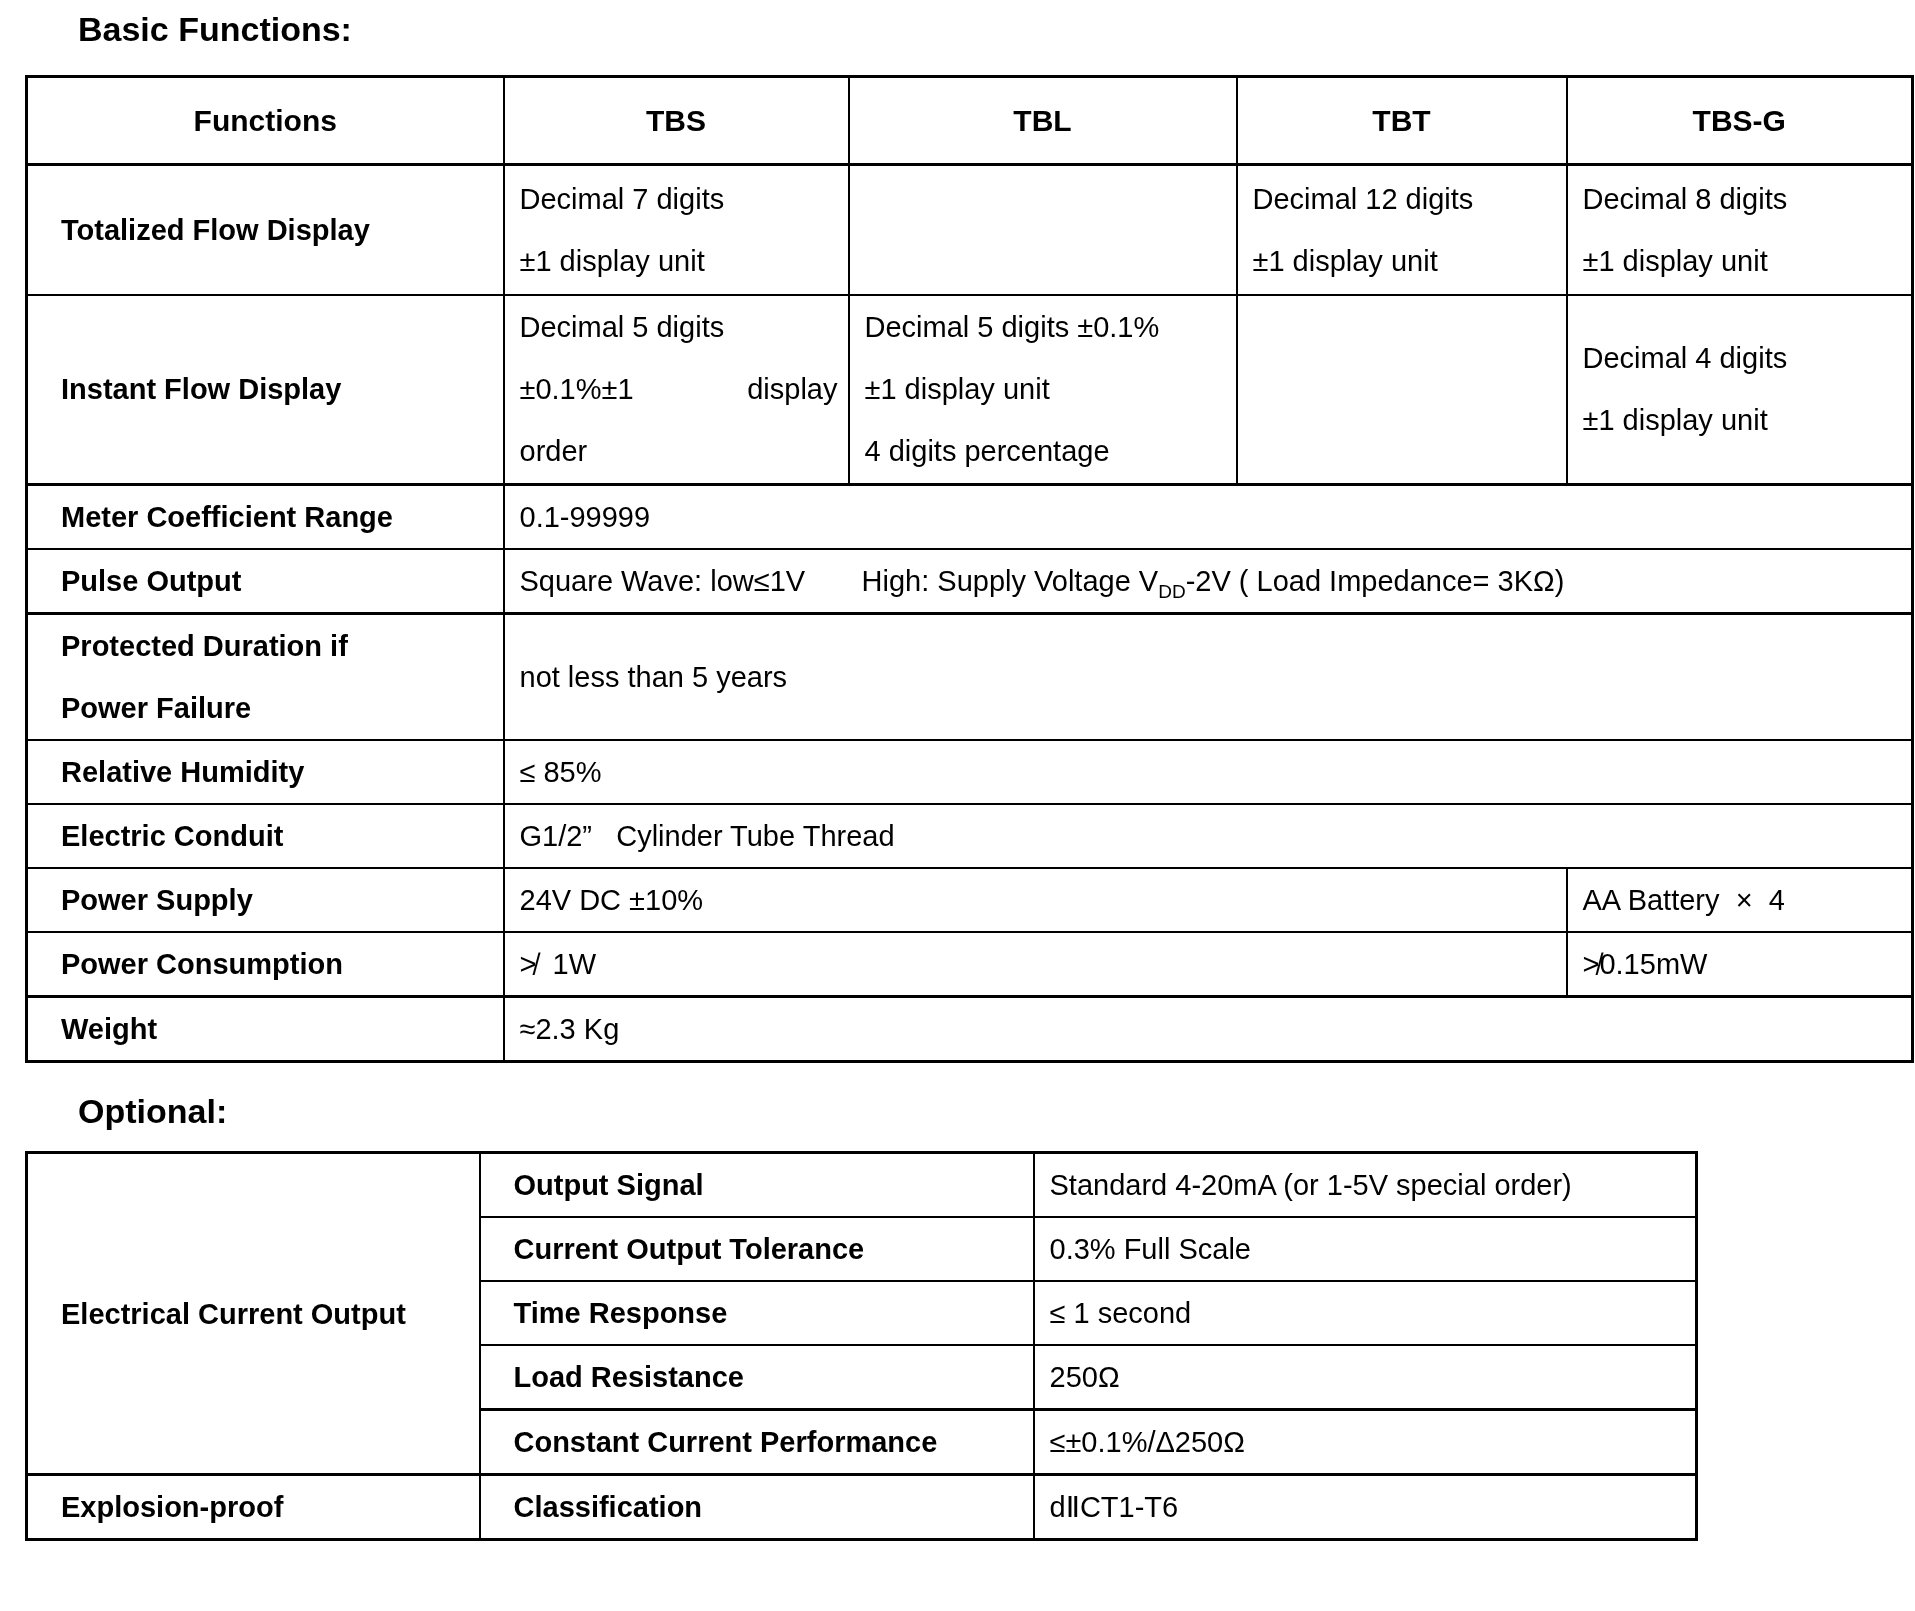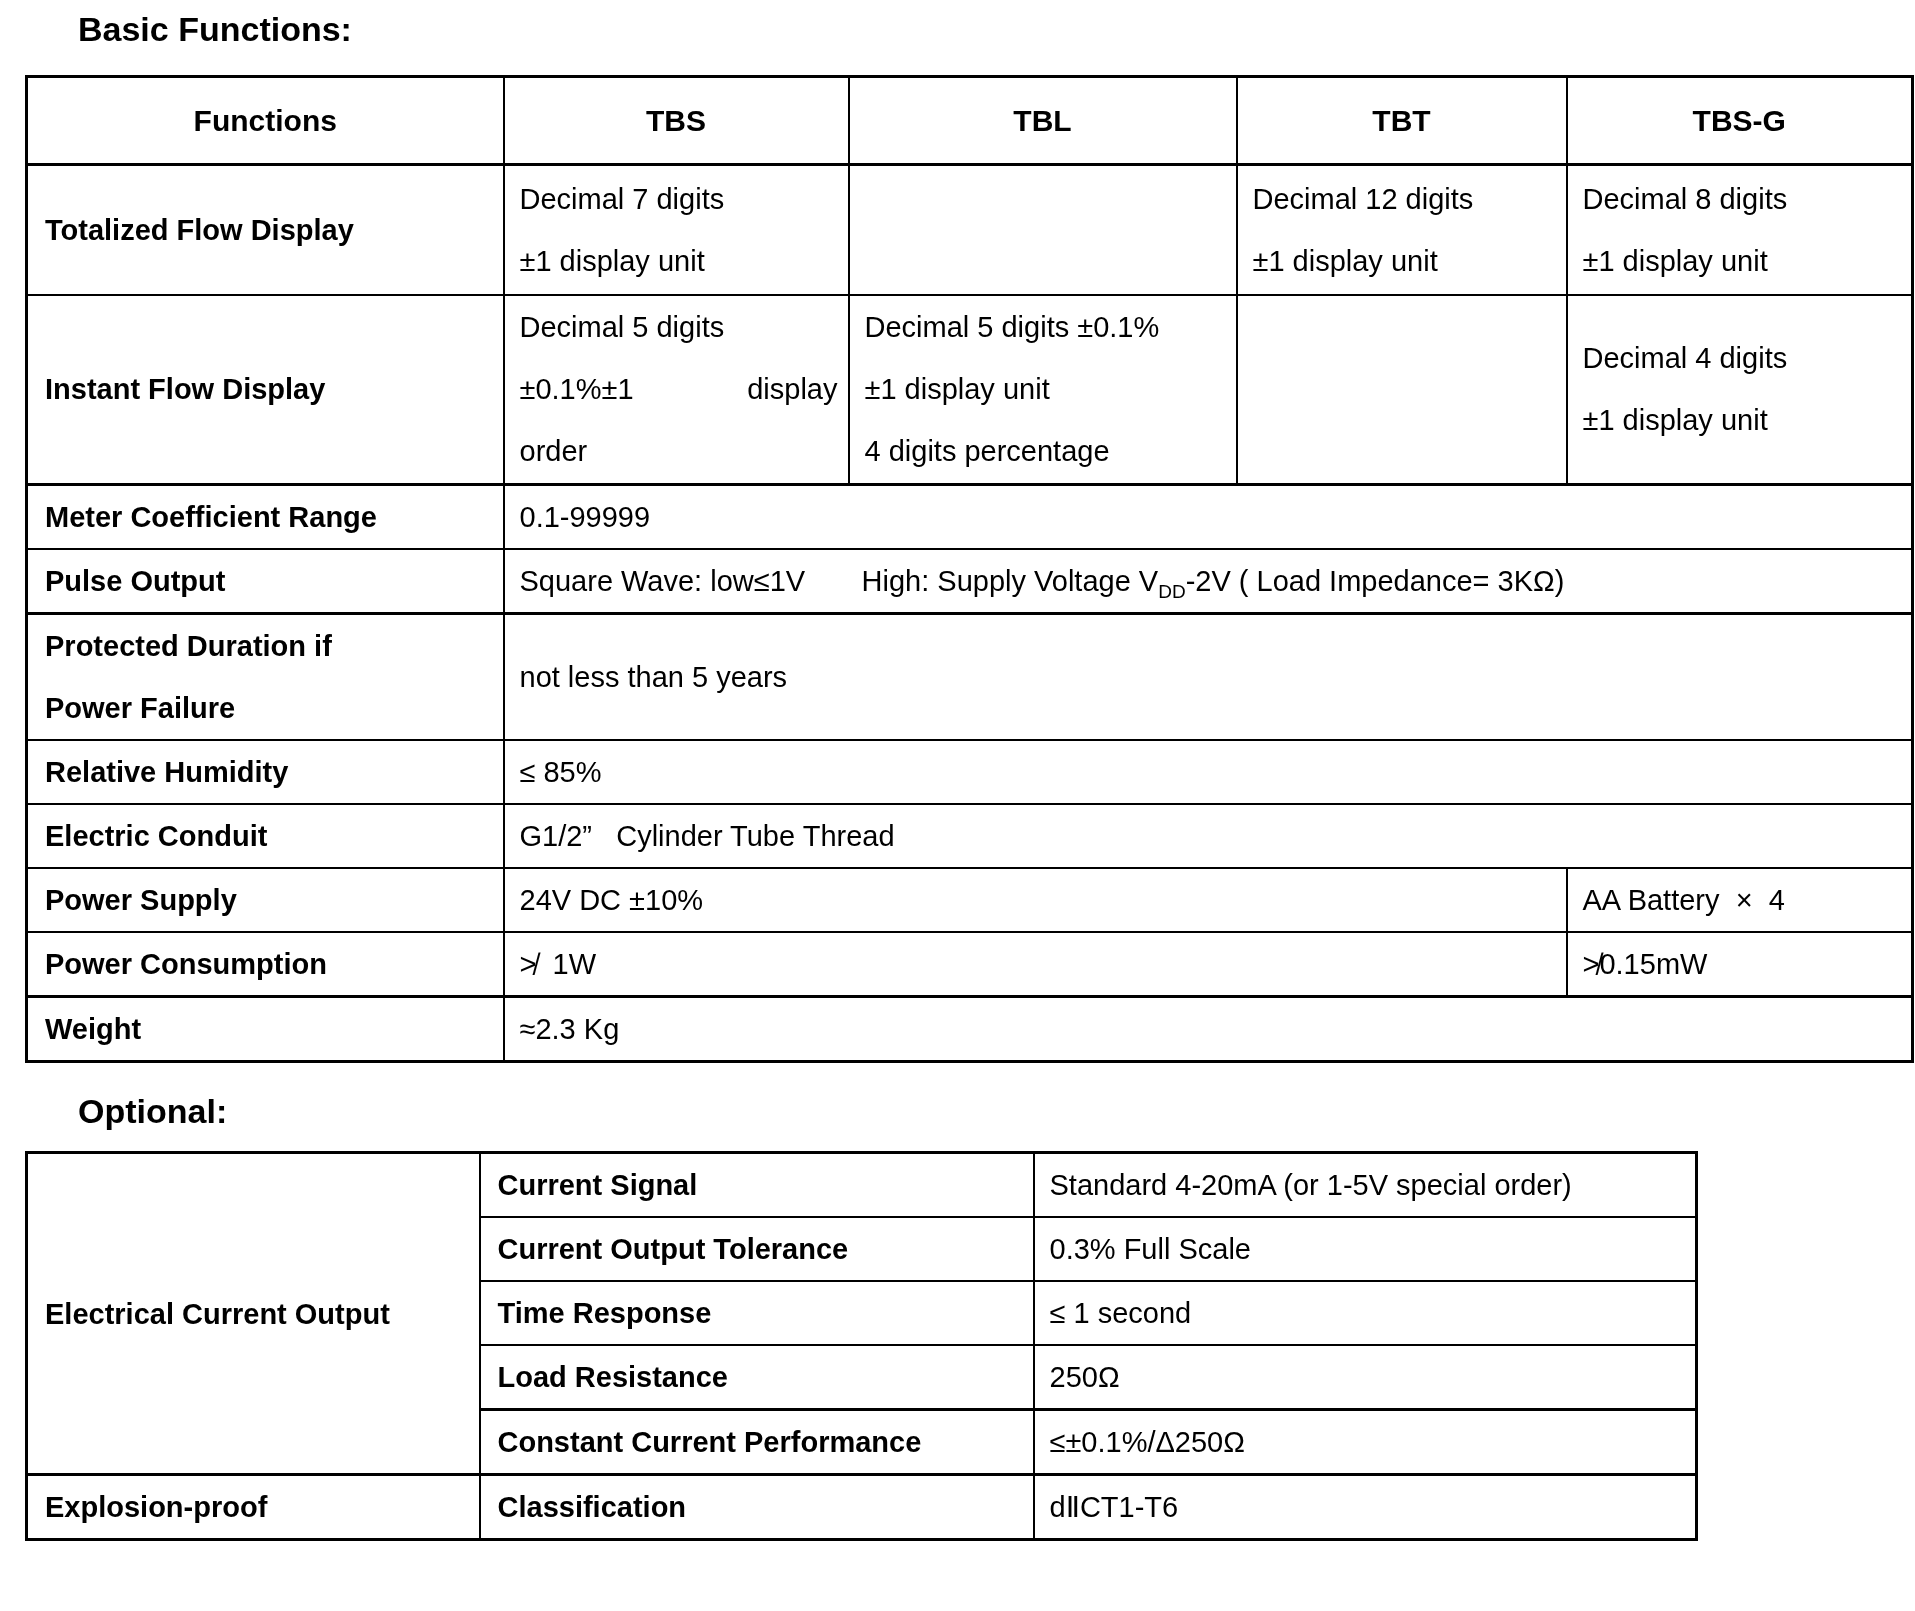--- a/index.html
+++ b/index.html
@@ -22,21 +22,21 @@
   td,th{
     border:2px solid #000;
     font-size:29px;line-height:62px;
     vertical-align:middle;overflow:hidden;
     padding:0 10px 0 15px;
   }
   th{
     font-size:30px;font-weight:700;text-align:center;
     border-bottom:3px solid #000;padding:0;
   }
-  .lbl{font-weight:700;padding-left:17px;}
+  .lbl{font-weight:700;padding-left:33px;}
   .pre{white-space:pre-wrap;}
   .jline{display:flex;justify-content:space-between;align-items:baseline;gap:16px;}
   tr.t3 td{border-top:3px solid #000;}
   sub{font-size:19px;line-height:0;}
   .h88{height:88px}.h130{height:130px}.h190{height:190px}
   .h63{height:63px}.h125{height:125px}.h62{height:62px}
 </style>
 </head>
 <body>
 
@@ -127,21 +127,21 @@
 
 <table id="optional-table">
   <colgroup>
     <col style="width:453px">
       <col style="width:554px">
       <col style="width:663px">
   </colgroup>
   <tbody>
       <tr class="h63">
     <td rowspan="5" class="lbl">Electrical Current Output</td>
-    <td class="lbl">Current Signal</td>
+    <td class="lbl">Output Signal</td>
     <td class="pre">Standard 4-20mA (or 1-5V special order)</td>
   </tr>
   <tr class="h63">
     <td class="lbl">Current Output Tolerance</td>
     <td class="pre">0.3% Full Scale</td>
   </tr>
   <tr class="h63">
     <td class="lbl">Time Response</td>
     <td class="pre">≤ 1 second</td>
   </tr>

